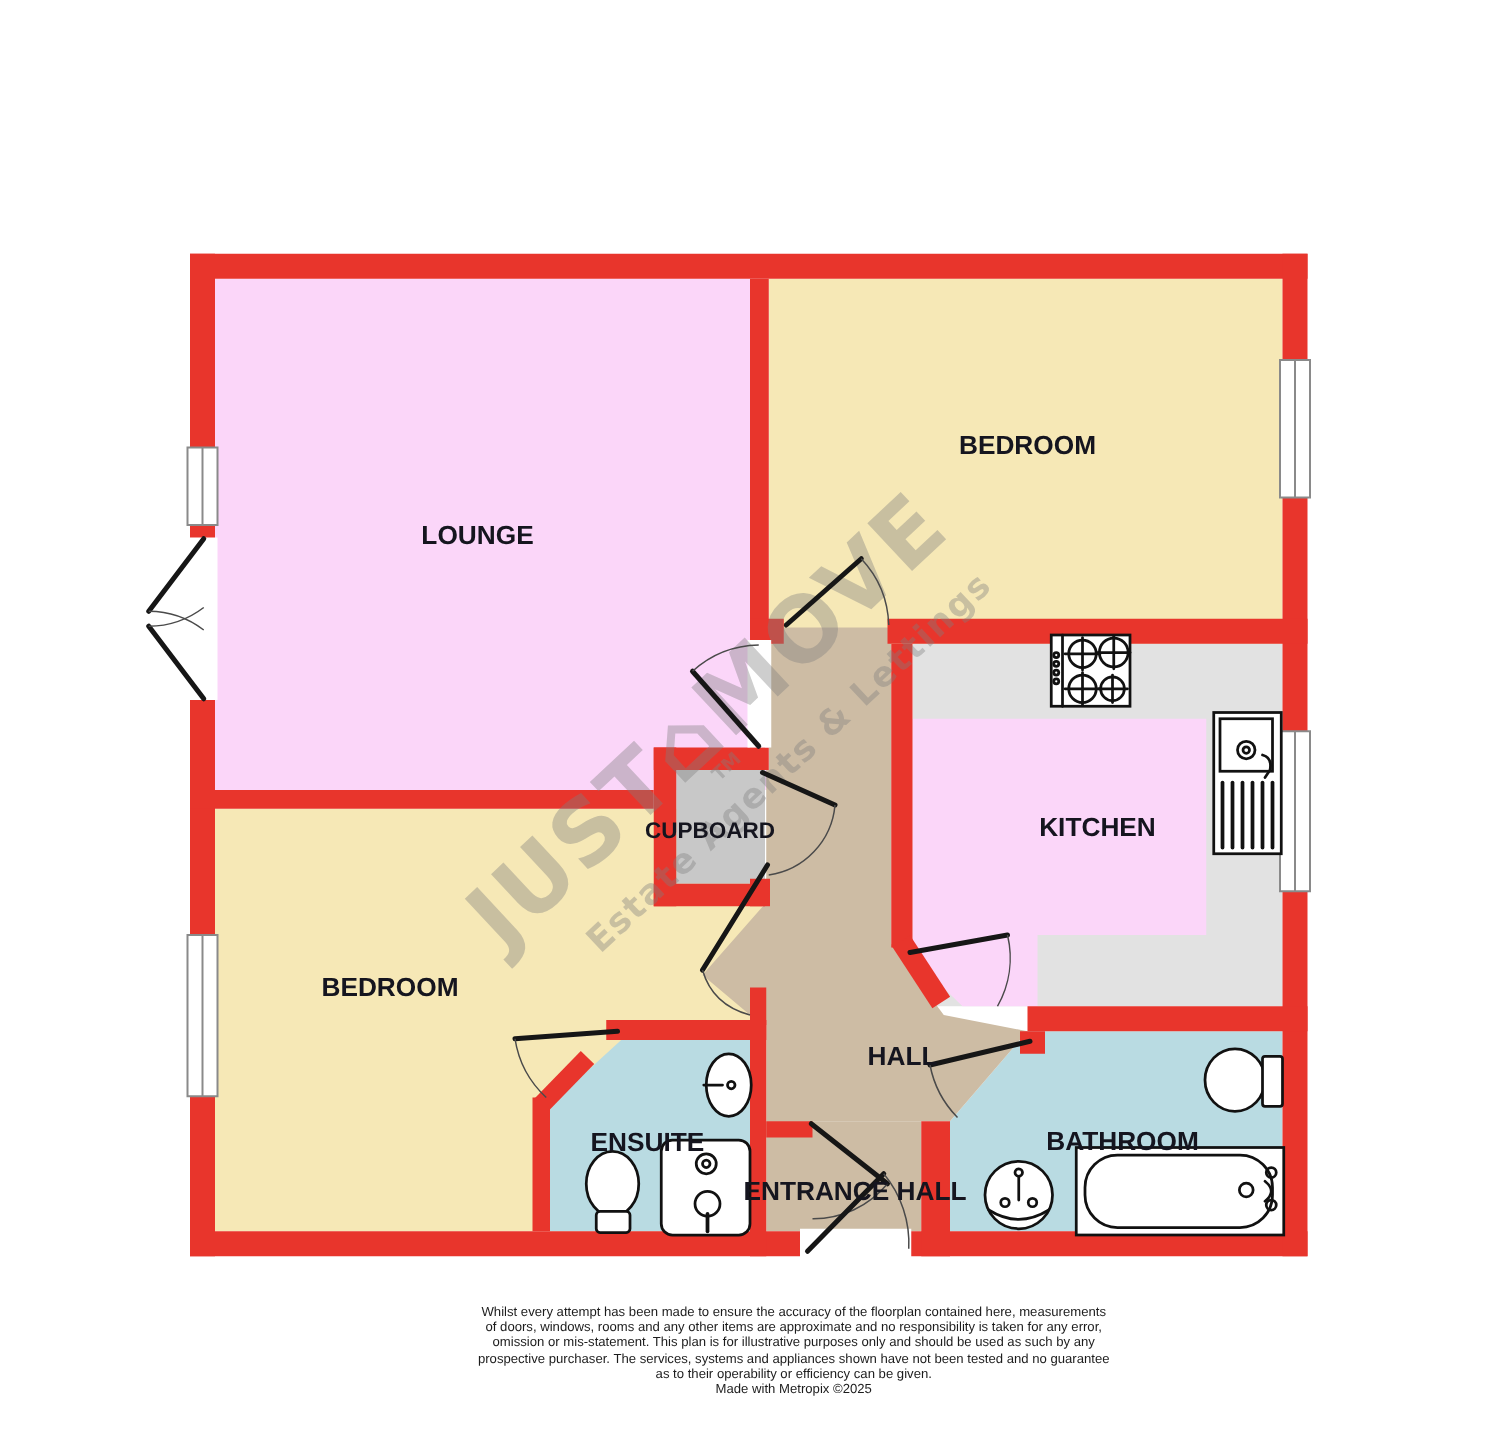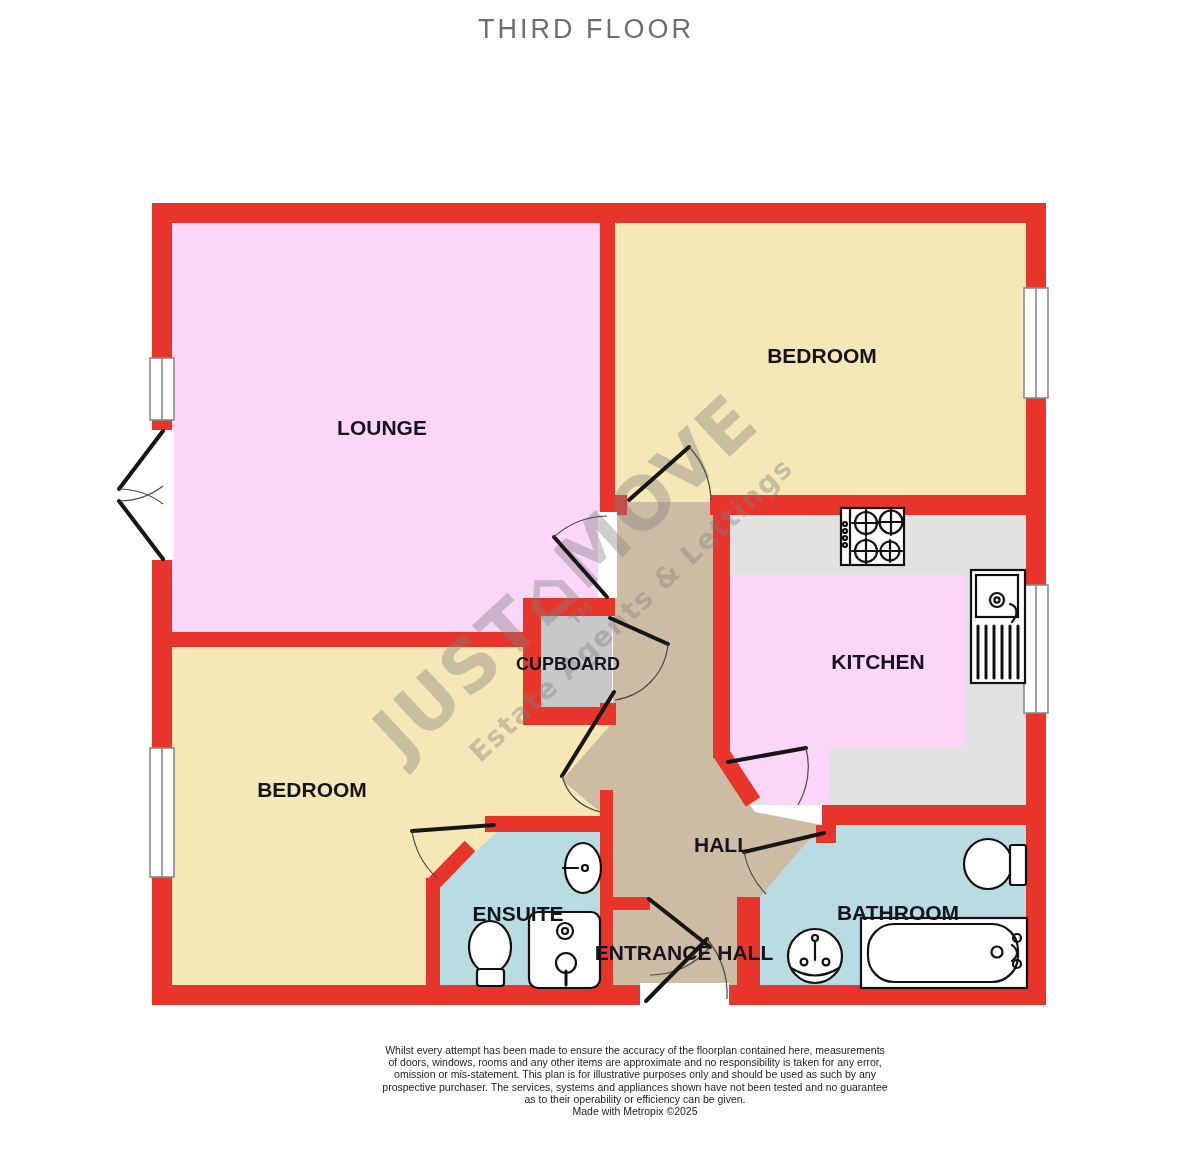--- a/index.html
+++ b/index.html
@@ -29,21 +29,20 @@
   .room-label{font-family:"Liberation Sans",sans-serif;font-weight:700;font-size:21px;
       fill:var(--label_ink);text-anchor:middle;}
   .room-label.small{font-size:18px;}
   .wm{fill:var(--watermark_grey);opacity:.38;text-anchor:middle;
       font-family:"DejaVu Sans",sans-serif;font-weight:700;}
 </style>
 </head>
 <body>
 
 <div id="stage">
-  <div id="plan-title">THIRD FLOOR</div>
 
   <svg width="1200" height="1159" viewBox="0 0 1200 1159">
 
     <g>
       <rect class="floor-pink" x="172" y="223" width="443" height="409"></rect>
       <rect class="floor-cream" x="615" y="223" width="411" height="292"></rect>
       <rect class="floor-cream" x="172" y="647" width="438" height="338"></rect>
       <rect class="floor-kgrey" x="730" y="515" width="296" height="290"></rect>
       <polygon class="floor-pink" points="730,575 965,575 965,748 830,748 830,805 770,805 730,766"></polygon>
       <polygon class="floor-blue" points="497,832 600,832 600,985 440,985 440,884"></polygon>

